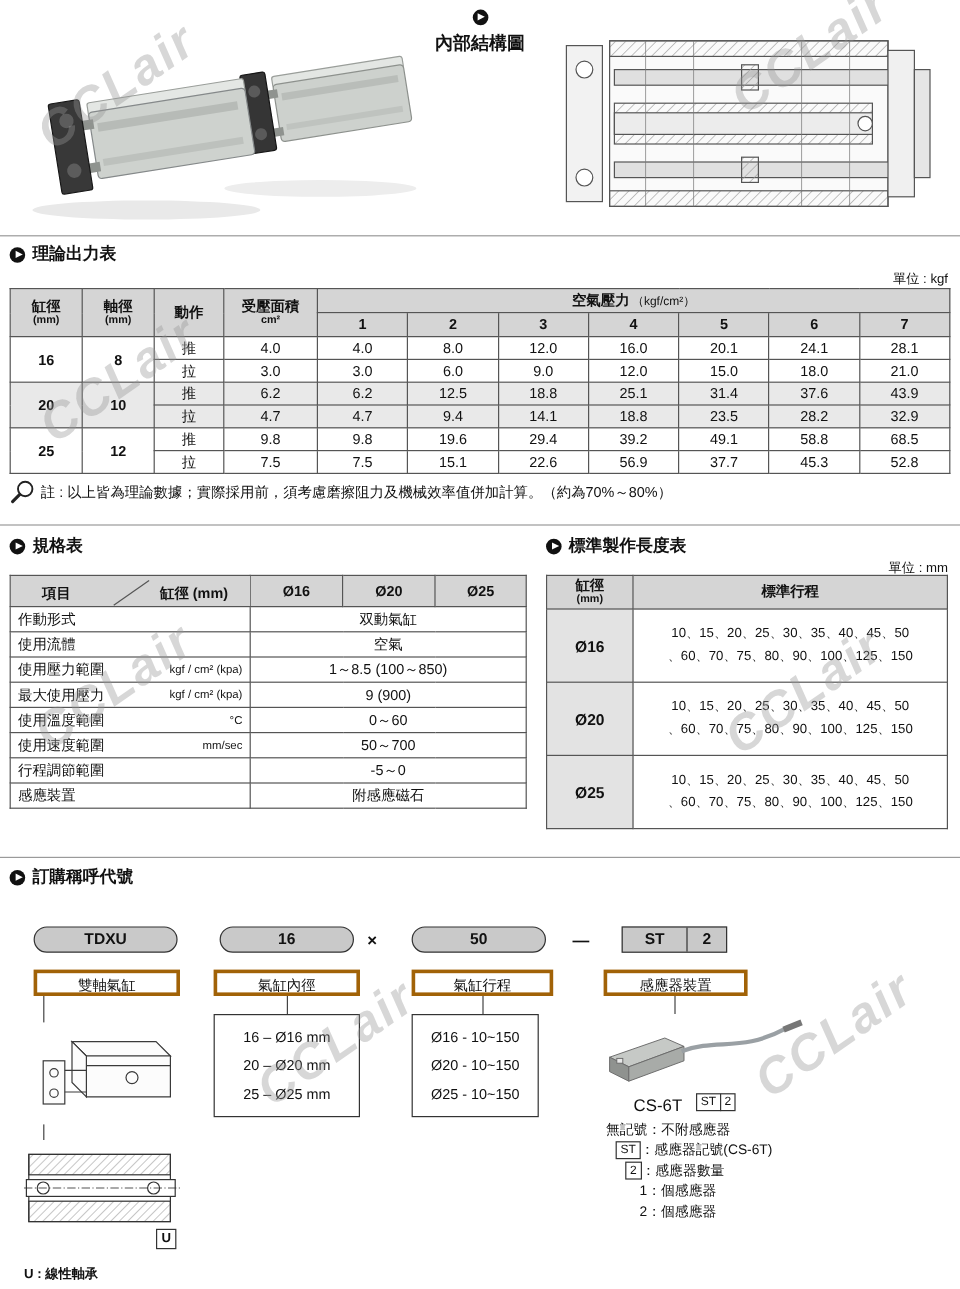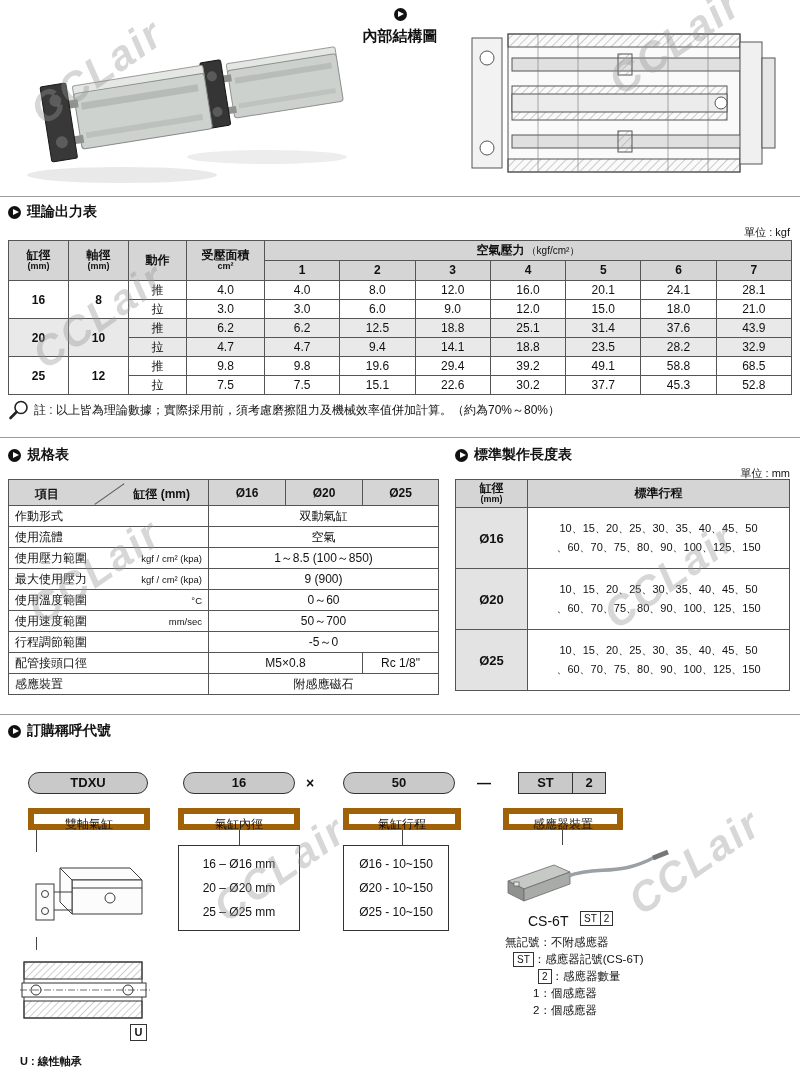--- a/index.html
+++ b/index.html
@@ -57,21 +57,21 @@
 
   
   .pill { position:absolute; height:22px; line-height:20px; text-align:center; background:#c9c9c9;
           border:1px solid #333; border-radius:11px; font-weight:bold; font-size:13px; }
   .op { position:absolute; font-weight:bold; font-size:14px; }
   .stbox { position:absolute; display:flex; height:22px; border:1px solid #333; background:#c9c9c9; }
   .stbox span { display:block; line-height:20px; text-align:center; font-weight:bold; font-size:13px; }
   .stbox .st { width:54px; border-right:1px solid #333; }
   .stbox .q { width:32px; }
   .lblbox { position:absolute; height:22px; line-height:20px; text-align:center; background:#fff;
-            border:6px solid #a16207; font-size:12px; }
+            border:3px solid #a16207; font-size:12px; }
   .optbox { position:absolute; border:1px solid #333; background:#fff; text-align:center;
             font-size:12px; padding:6px 0; }
   .optbox div { line-height:24px; }
   .vline { position:absolute; width:1px; background:#444; }
   .tagbox { display:inline-block; border:1px solid #333; font-size:10px; line-height:13px;
             padding:0 3px; background:#fff; vertical-align:middle; }
   .notes { position:absolute; font-size:11.5px; }
   .notes .nl { line-height:17px; }
   .ubox { position:absolute; width:17px; height:17px; border:1px solid #333; background:#fff;
           text-align:center; line-height:15px; font-weight:bold; font-size:11px; }
@@ -261,21 +261,21 @@
         <td>49.1</td>
         <td>58.8</td>
         <td>68.5</td>
       </tr>
       <tr>
         <td>拉</td>
         <td>7.5</td>
         <td>7.5</td>
         <td>15.1</td>
         <td>22.6</td>
-        <td>30.2</td>
+        <td>56.9</td>
         <td>37.7</td>
         <td>45.3</td>
         <td>52.8</td>
       </tr>
     </tbody>
   </table>
 
   <div class="note-row" style="left:8px;top:399px">
     <svg width="22" height="22" viewBox="0 0 22 22">
       <circle cx="13" cy="8.5" r="6" fill="none" stroke="#222" stroke-width="1.6"></circle>
@@ -365,30 +365,20 @@
         <td colspan="3">50～700</td>
       </tr>
       <tr>
         <td class="lbl">
             <div class="lblwrap">
               <span>行程調節範圍</span>
               <span class="u"></span>
             </div>
           </td>
         <td colspan="3">-5～0</td>
-      </tr>
-      <tr>
-        <td class="lbl">
-            <div class="lblwrap">
-              <span>配管接頭口徑</span>
-              <span class="u"></span>
-            </div>
-          </td>
-        <td colspan="2">M5×0.8</td>
-        <td>Rc 1/8"</td>
       </tr>
       <tr>
         <td class="lbl">
             <div class="lblwrap">
               <span>感應裝置</span>
               <span class="u"></span>
             </div>
           </td>
         <td colspan="3">附感應磁石</td>
       </tr>
@@ -523,18 +513,18 @@
     <line x1="153" y1="13" x2="168" y2="7" stroke="#777" stroke-width="5"></line>
   </svg>
   <div style="position:absolute;left:528px;top:913px;font-size:14px">CS-6T</div>
   <div style="position:absolute;left:580px;top:911px">
     <span class="tagbox">ST</span><span class="tagbox" style="margin-left:-1px">2</span>
   </div>
 
   <div class="notes" style="left:505px;top:934px">
     <div class="nl">無記號：不附感應器</div>
     <div class="nl" style="margin-left:8px"><span class="tagbox">ST</span><span>：感應器記號(CS-6T)</span></div>
-    <div class="nl" style="margin-left:33px"><span class="tagbox">2</span><span>：感應器數量</span></div>
+    <div class="nl" style="margin-left:16px"><span class="tagbox">2</span><span>：感應器數量</span></div>
     <div class="nl" style="margin-left:28px">1：個感應器</div>
     <div class="nl" style="margin-left:28px">2：個感應器</div>
   </div>
 
 </div>
 
 </body></html>

